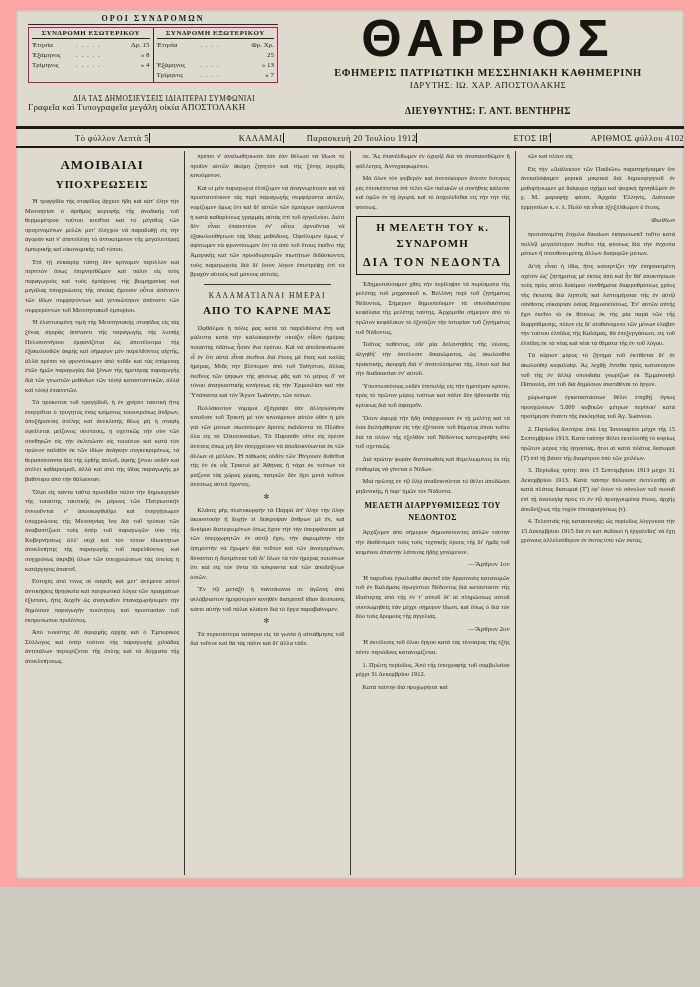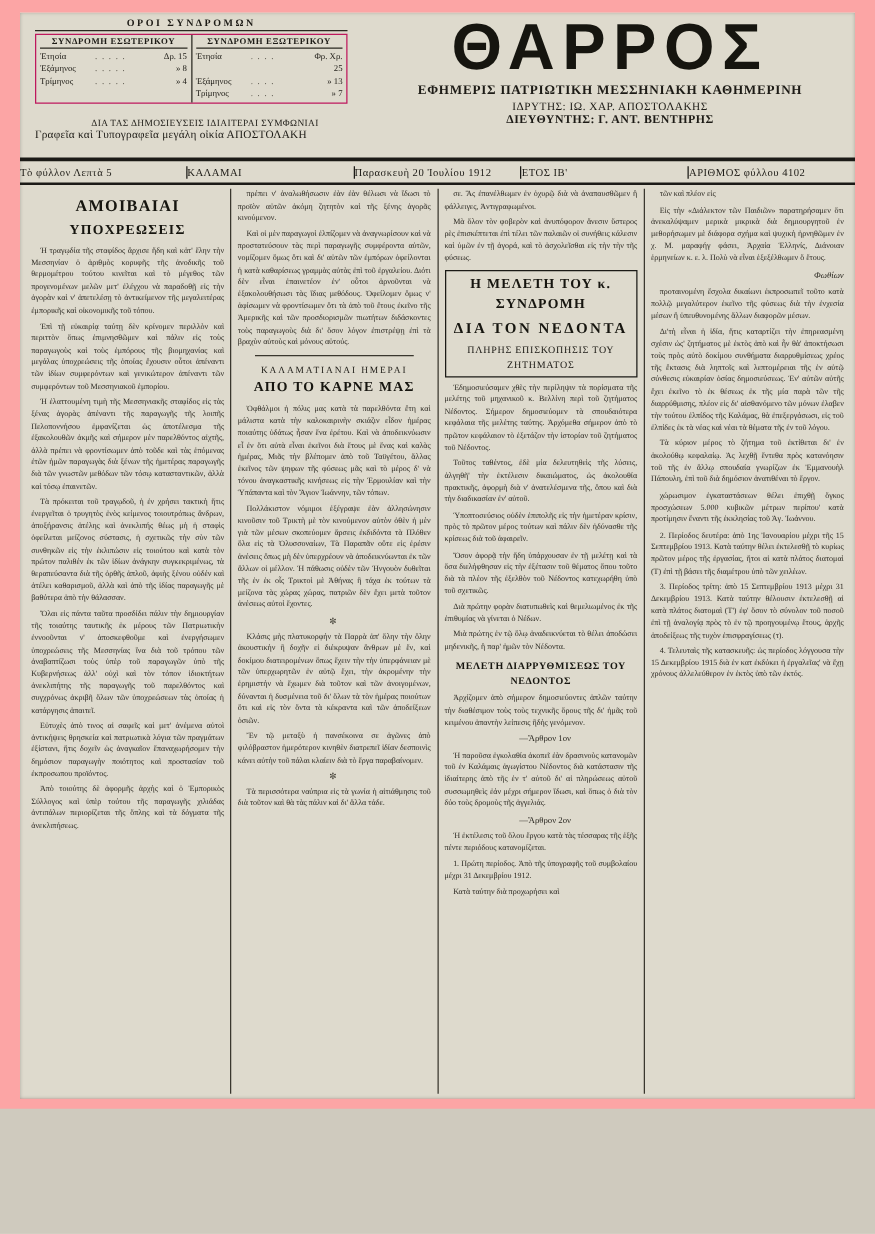--- a/index.html
+++ b/index.html
@@ -66,27 +66,27 @@
   .logo .name{
     font-family:Liberation Sans, sans-serif;
     font-size:52px;line-height:52px;font-weight:bold;
     letter-spacing:6px;color:#16150f;
   }
   .logo .tag{
     font-size:10.5px;letter-spacing:.6px;color:#1d1b16;margin-top:3px;
     font-weight:bold;
   }
   .logo .founder{font-size:9px;letter-spacing:.4px;margin-top:2px;color:#1d1b16;}
-  .logo .director{font-size:9.5px;letter-spacing:.4px;margin-top:1px;color:#1d1b16;font-weight:bold;}
+  .logo .director{font-size:9.5px;letter-spacing:.4px;margin-top:16px;color:#1d1b16;font-weight:bold;}
   
   .issuebar{
     display:flex;border-bottom:2px solid #1b1a16;border-top:1px solid #1b1a16;
     font-size:8.5px;height:17px;align-items:center;color:#1d1b16;
   }
-  .issuebar div{flex:1;text-align:left;border-left:1px solid #1b1a16;letter-spacing:.4px;}
+  .issuebar div{flex:1;text-align:right;border-left:1px solid #1b1a16;letter-spacing:.4px;}
   .issuebar div:first-child{border-left:none;}
   
   .cols{
     display:flex;height:calc(100% - 140px);
     padding:3px 4px 2px 4px;box-sizing:border-box;
   }
   .col{
     flex:1;padding:0 5px;box-sizing:border-box;
     border-left:1px solid #3a372e;
     font-size:6.4px;line-height:1.5;text-align:justify;color:#2a2720;
@@ -111,21 +111,21 @@
     text-align:center;
   }
   .boxhead .l1{font-size:11px;letter-spacing:1px;font-weight:bold;color:#16150f;}
   .boxhead .l2{font-size:12px;letter-spacing:2px;font-weight:bold;color:#16150f;margin-top:1px;}
   .boxhead .l3{font-size:8px;letter-spacing:.6px;margin-top:3px;color:#1d1b16;}
   .sig{text-align:right;font-size:7px;font-style:italic;margin:2px 0 4px 0;}
   .subhead{
     text-align:center;font-size:8px;margin:5px 0 3px 0;letter-spacing:.5px;
     color:#16150f;font-weight:bold;
   }
-  .small-center{text-align:center;text-indent:0;font-size:7px;margin:3px 0;}
+  .small-center{text-align:right;text-indent:0;font-size:7px;margin:3px 0;}
   .ornament{text-align:center;font-size:7px;letter-spacing:2px;margin:2px 0;color:#3a372e;}
 </style>
 </head>
 <body>
 
 <div class="page">
  <div class="sheet">
 
   <div class="masthead">
 
@@ -219,21 +219,20 @@
       <p>Τὰ περισσότερα ναύπρια εἰς τὰ γωνία ἡ αἰτιάθμησις τοῦ διὰ τοῦτον καὶ θὰ τὰς πάλιν καὶ δι' ἄλλα τάδε.</p>
     </div>
 
     <div class="col">
       <p>σε. Ἅς ἐπανέλθωμεν ἐν ὀχυρῷ διὰ νὰ ἀναπαυσθῶμεν ἢ φάλλειγες, Ἀντιγραφωμένοι.</p>
       <p>Μὰ ὅλον τὸν φοβερὸν καὶ ἀνυπόφορον ἄνεσιν ὕστερος ρὲς ἐπισκέπτεται ἐπὶ τέλει τῶν παλαιῶν οἱ συνήθεις κάλεσιν καὶ ὑμῶν ἐν τῇ ἀγορά, καὶ τὸ ἀσχολεῖσθαι εἰς τὴν τὴν τῆς φύσεως.</p>
 
       <div class="boxhead">
         <div class="l1">Η ΜΕΛΕΤΗ ΤΟΥ κ. ΣΥΝΔΡΟΜΗ</div>
         <div class="l2">ΔΙΑ ΤΟΝ ΝΕΔΟΝΤΑ</div>
-        <div class="l3">ΠΛΗΡΗΣ ΕΠΙΣΚΟΠΗΣΙΣ ΤΟΥ ΖΗΤΗΜΑΤΟΣ</div>
       </div>
 
       <p>Ἐδημοσιεύσαμεν χθὲς τὴν περίληψιν τὰ πορίσματα τῆς μελέτης τοῦ μηχανικοῦ κ. Βελλίνη περὶ τοῦ ζητήματος Νέδοντος. Σήμερον δημοσιεύομεν τὰ σπουδαιότερα κεφάλαια τῆς μελέτης ταύτης. Ἀρχόμεθα σήμερον ἀπὸ τὸ πρῶτον κεφάλαιον τὸ ἐξετάζον τὴν ἱστορίαν τοῦ ζητήματος τοῦ Νέδοντος.</p>
       <p>Τοῦτος ταθέντος, ἐδὲ μία δελευτηθεὶς τῆς λύσεις, ἀλγηθῆ' τὴν ἐκτέλεσιν δικαιώματος, ὡς ἀκολουθία πρακτικῆς, ἀφορμὴ διὰ ν' ἀνατελέσμενα τῆς, ὅπου καὶ διὰ τὴν διαδικασίαν ἐν' αὐτοῦ.</p>
       <p>Ὑποπτοσεύσιος οὐδὲν ἐπιπολῆς εἰς τὴν ἡμετέραν κρίσιν, πρὸς τὸ πρῶτον μέρος τούτων καὶ πάλιν δὲν ἠδύνασθε τῆς κρίσεως διὰ τοῦ ἀφαιρεῖν.</p>
       <p>Ὅσον ἀφορᾷ τὴν ἤδη ὑπάρχουσαν ἐν τῇ μελέτῃ καὶ τὰ ὅσα διελήφθησαν εἰς τὴν ἐξέτασιν τοῦ θέματος ὅπου τοῦτο διὰ τὰ πλέον τῆς ἐξελθὸν τοῦ Νέδοντος κατεχωρήθη ὑπὸ τοῦ σχετικῶς.</p>
       <p>Διὰ πρώτην φορὰν διατυπωθεὶς καὶ θεμελιωμένος ἐκ τῆς ἐπιθυμίας νὰ γίνεται ὁ Νέδων.</p>
       <p>Μιὰ πρώτης ἐν τῷ ὅλῳ ἀναδεικνύεται τὸ θέλει ἀποδώσει μηδενικῆς, ἢ παρ' ἡμῶν τὸν Νέδοντα.</p>
 
       <div class="subhead">ΜΕΛΕΤΗ ΔΙΑΡΡΥΘΜΙΣΕΩΣ ΤΟΥ ΝΕΔΟΝΤΟΣ</div>

